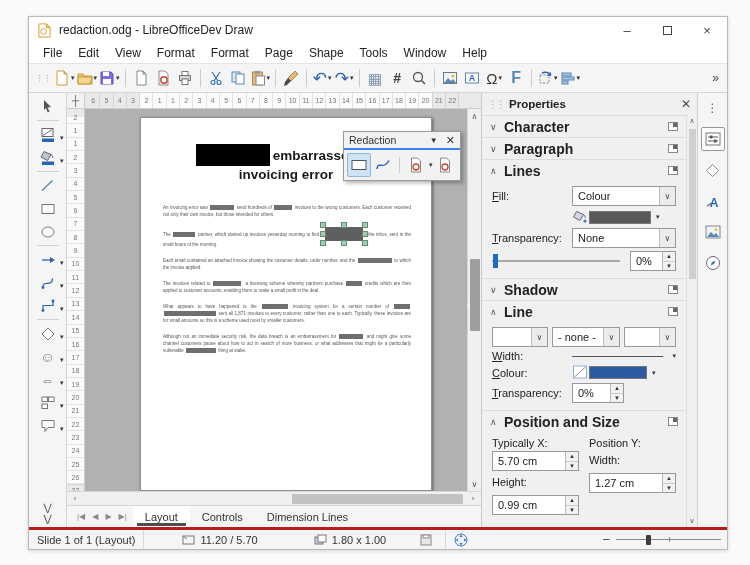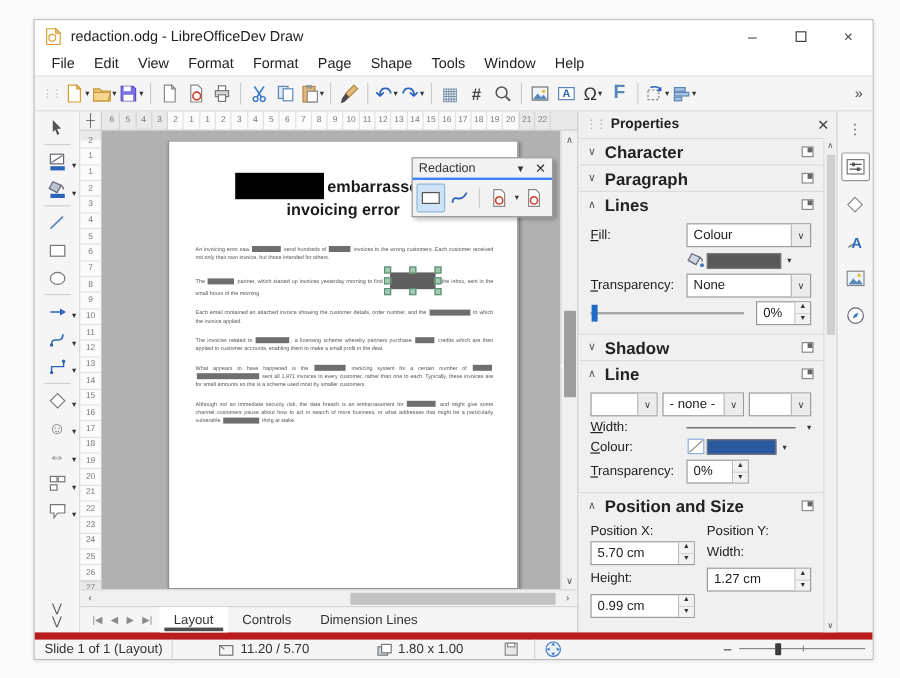--- a/index.html
+++ b/index.html
@@ -135,21 +135,21 @@
   .posgrid { display:grid; grid-template-columns:1fr 1fr; column-gap:10px; row-gap:2px; }
   .posgrid .plbl { font-size:11px; color:#222; margin-top:3px; }
 
   
   .tabstrip { width:30px; background:#f5f5f5; border-left:1px solid #cfcfcf; display:flex; flex-direction:column; align-items:center; padding-top:3px; gap:7px; flex:0 0 auto; }
   .stab { width:24px; height:24px; display:flex; align-items:center; justify-content:center; }
   .stab.selected { background:#fdfdfd; border:1px solid #999; border-radius:2px; }
   .stab .glyph { font-size:13px; color:#666; }
 
   
-  .statusbar { height:22px; background:#f5f5f5; border-top:6px solid #b91c1c; display:flex; align-items:center; font-size:11px; color:#333; flex:0 0 auto; }
+  .statusbar { height:22px; background:#f5f5f5; border-top:3px solid #b91c1c; display:flex; align-items:center; font-size:11px; color:#333; flex:0 0 auto; }
   .sfield { display:flex; align-items:center; height:100%; padding:0 8px; border-right:1px solid #d8d8d8; white-space:nowrap; }
   .sfield.nb { border-right:none; }
   .sfield svg { margin-right:5px; }
   .zoomslider { display:flex; align-items:center; gap:6px; padding:0 6px; margin-left:auto; }
   .ztrack { position:relative; width:105px; height:12px; }
   .ztrack .line { position:absolute; top:5px; left:0; right:0; height:1px; background:#888; }
   .ztrack .notch { position:absolute; top:3px; left:50%; width:1px; height:5px; background:#888; }
   .ztrack .zthumb { position:absolute; top:1px; left:30px; width:5px; height:10px; background:#3c3c3c; border-radius:1px; }
   .zpm { font-size:13px; color:#444; }
 </style>
@@ -687,21 +687,21 @@
             </div>
           </div>
 
           <div class="sechead">
             <span class="chev">∧</span>
             <span class="t">Position and Size</span>
             <span class="dlgl"></span>
           </div>
           <div class="seccontent">
             <div class="posgrid">
-              <span class="plbl"><span>Position X:</span></span>
+              <span class="plbl"><span>Typically X:</span></span>
               <span class="plbl"><span>Position Y:</span></span>
               <span class="spin">
                 <span class="val">5.70 cm</span>
                 <span class="steppers">
                     <span>▲</span>
                     <span>▼</span>
                   </span>
               </span>
               <span class="plbl"><span>Width:</span></span>
               <span class="plbl"><span>Height:</span></span>

